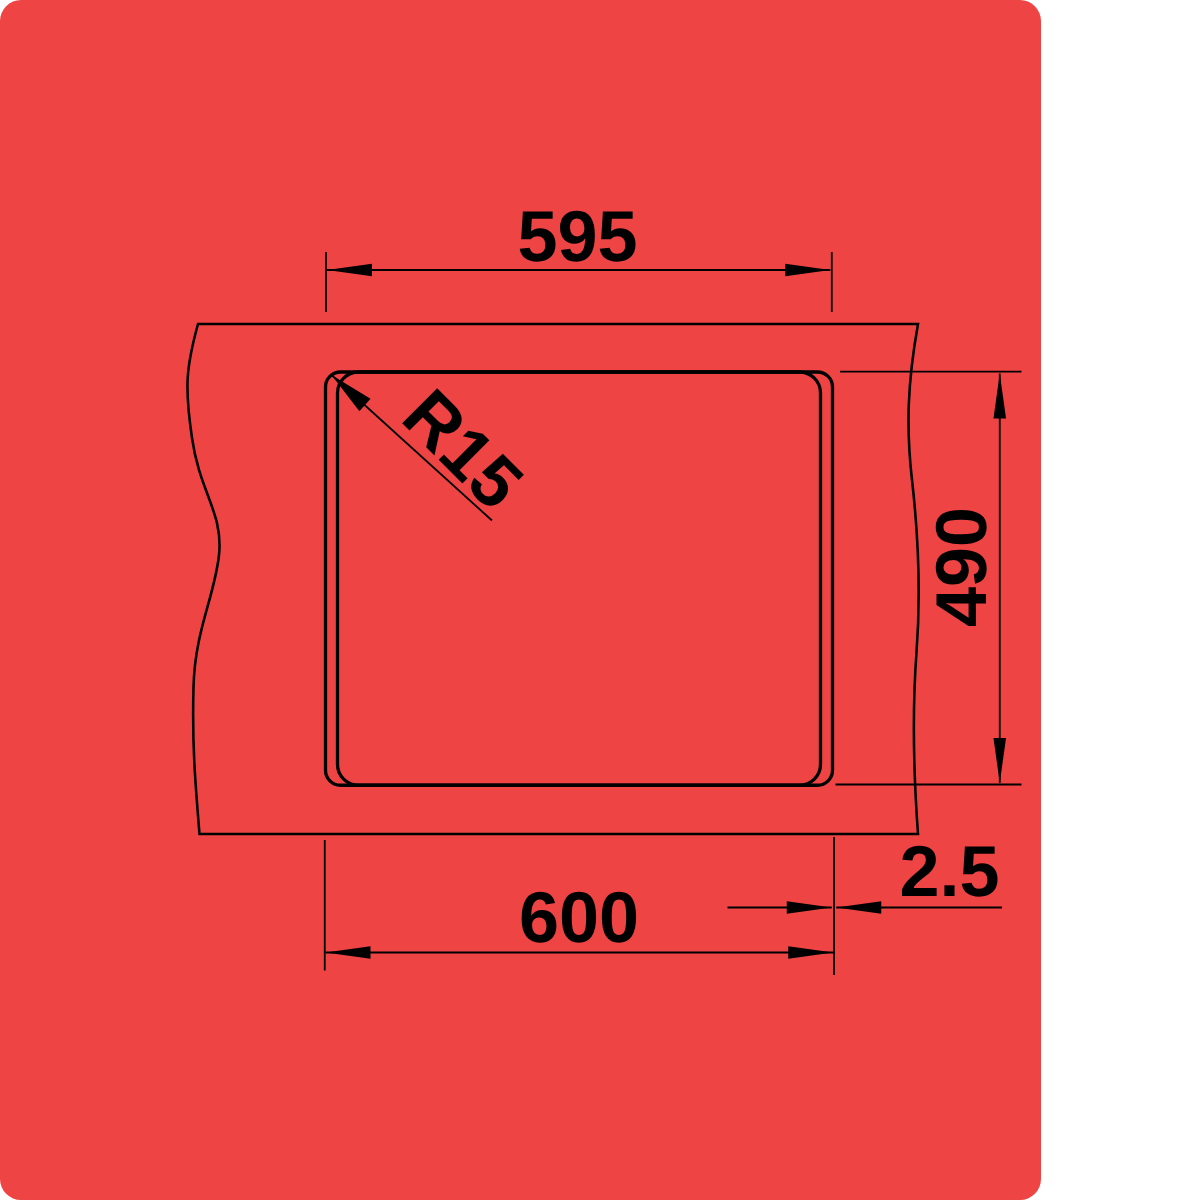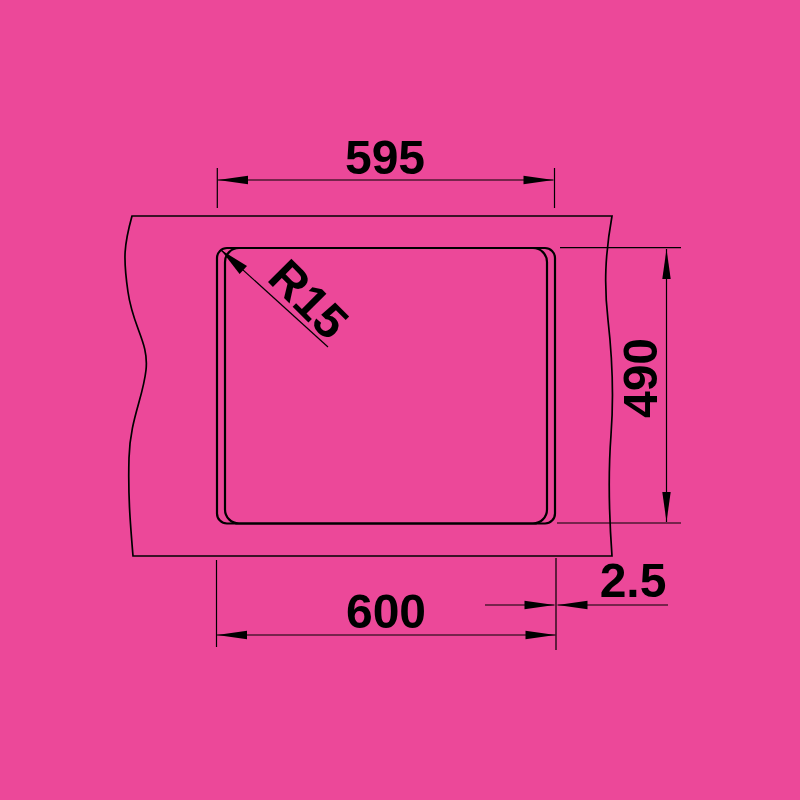--- a/index.html
+++ b/index.html
@@ -2,24 +2,25 @@
 <html><head>
 <meta charset="utf-8">
 <style>
   html, body {
     margin: 0;
     padding: 0;
     background: #ffffff;
   }
   .stage {
     position: relative;
-    width: 800px;
+    width: 694px;
     height: 800px;
-    background: #ec4899;
+    background: #ef4444;
     overflow: hidden;
+    border-radius: 14px;
   }
   svg {
     display: block;
   }
   .dim-text {
     font-family: "Liberation Sans", "DejaVu Sans", sans-serif;
     font-weight: bold;
     font-size: 48px;
     fill: #000000;
   }

